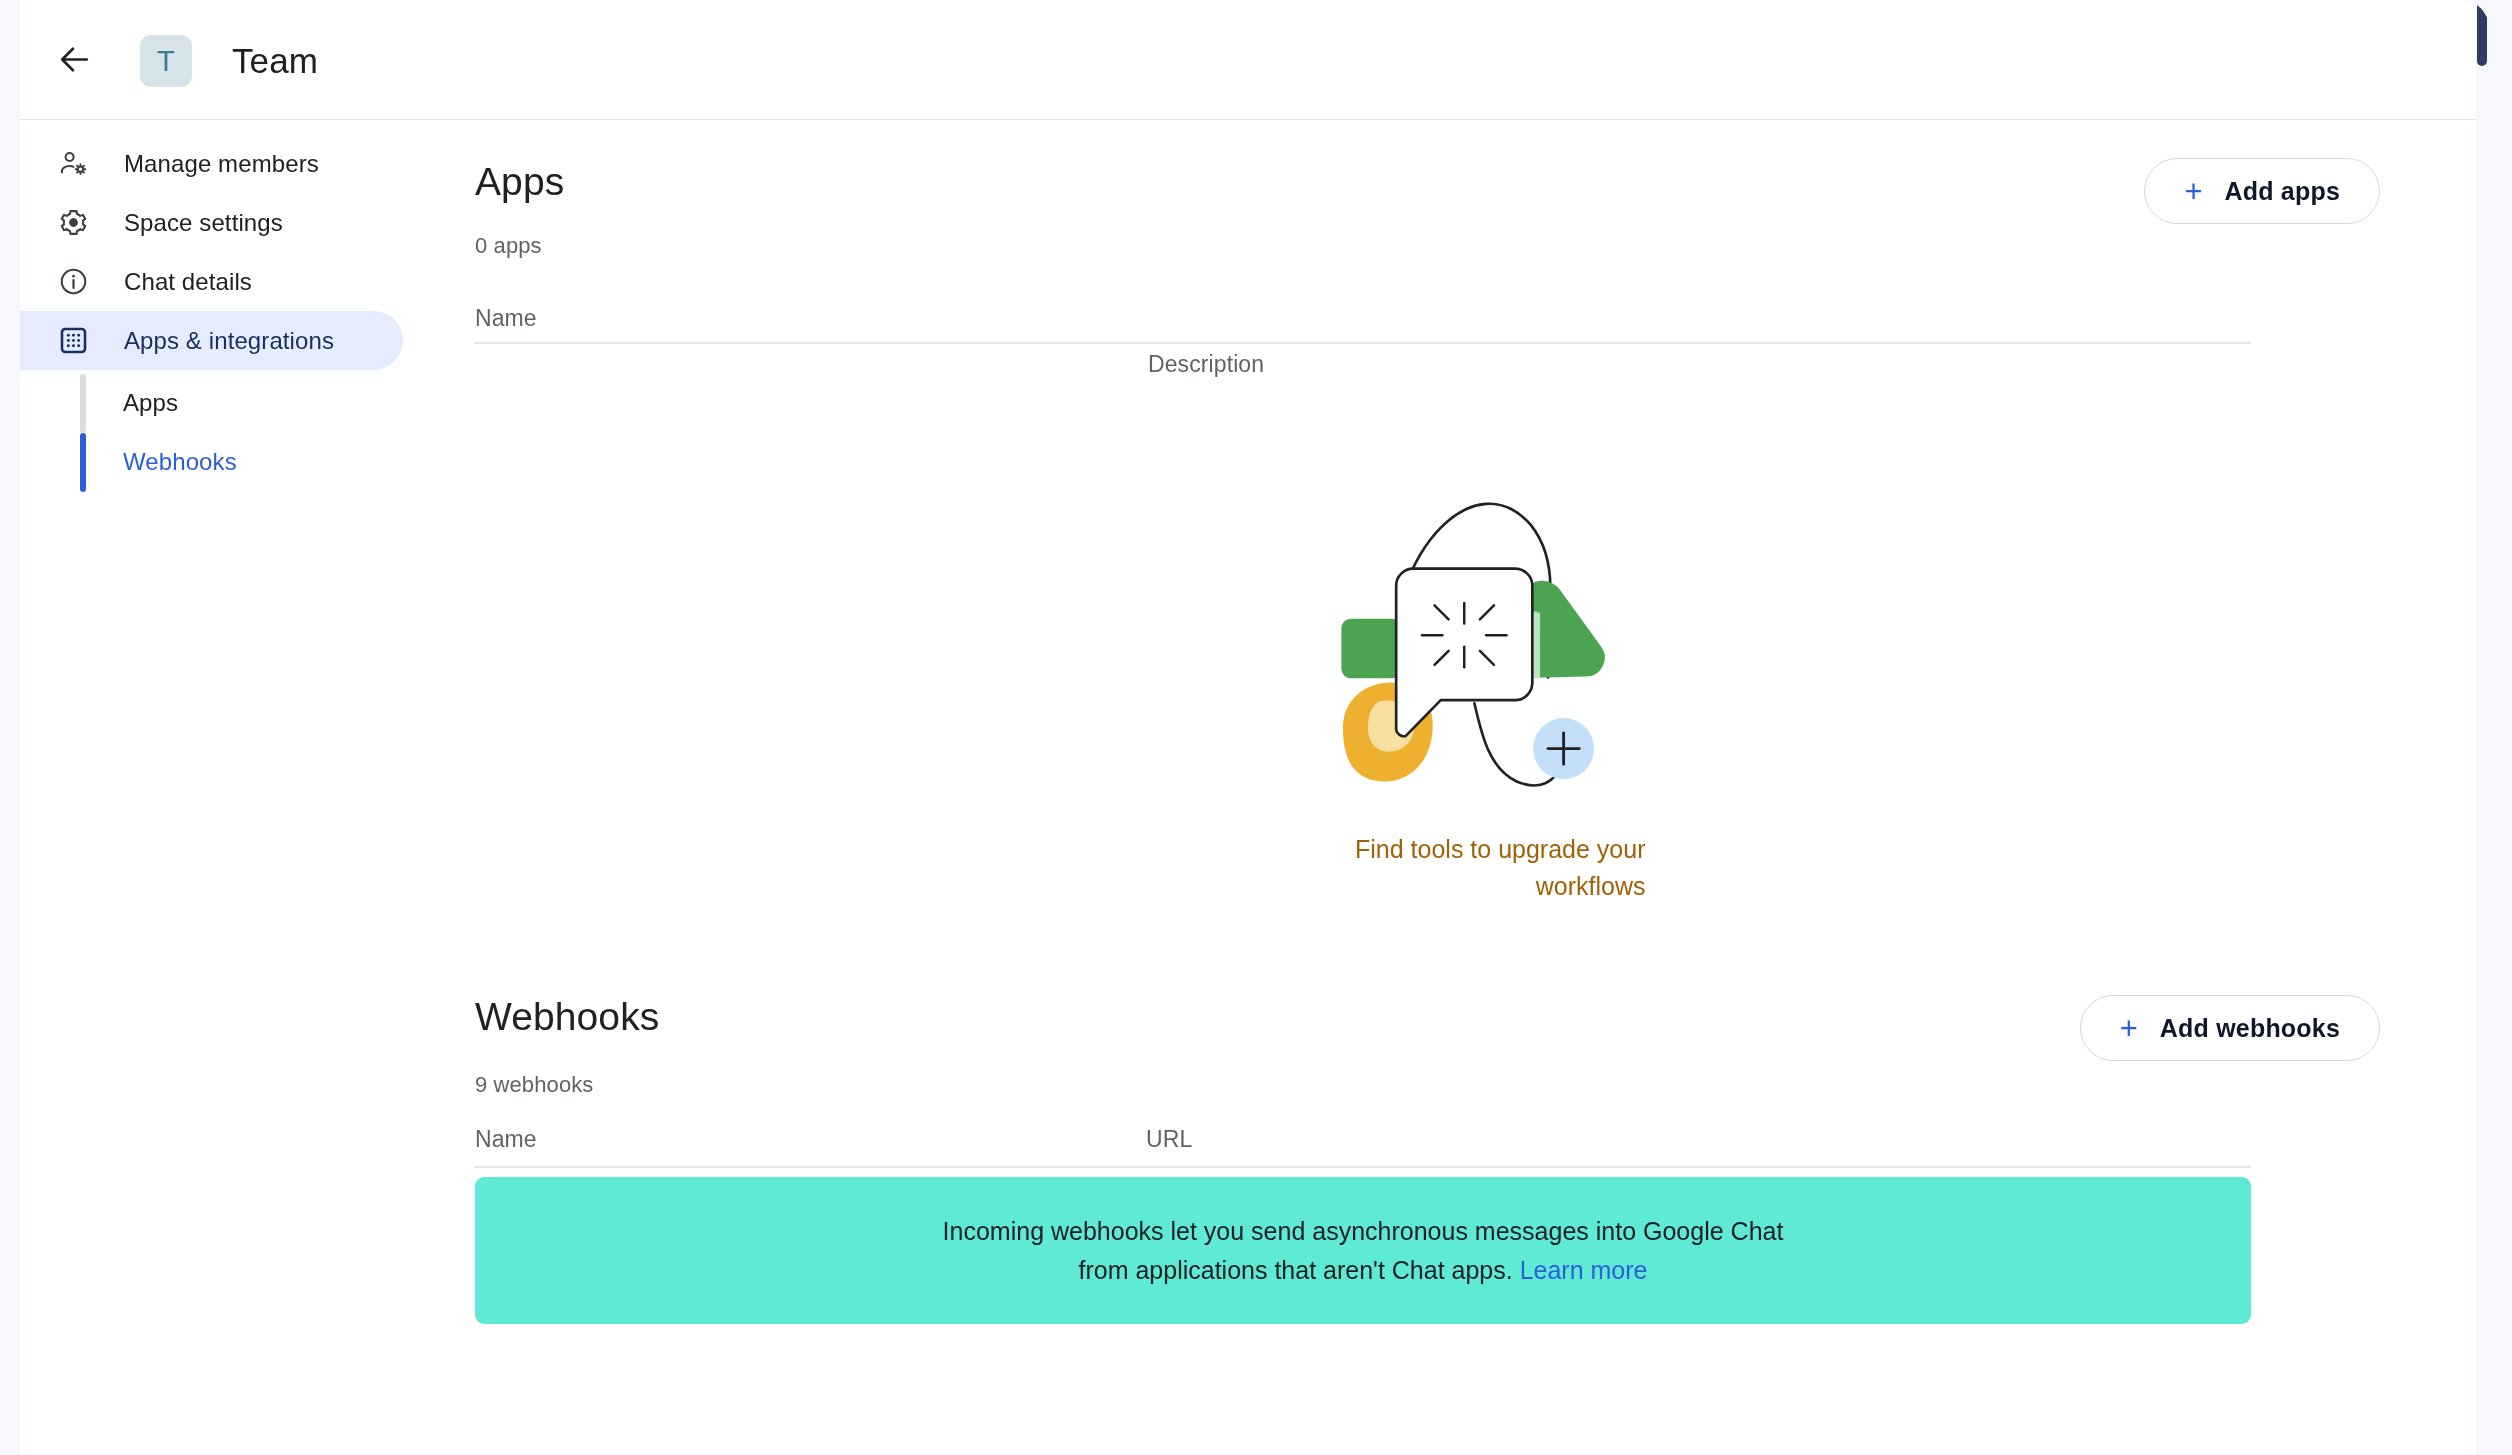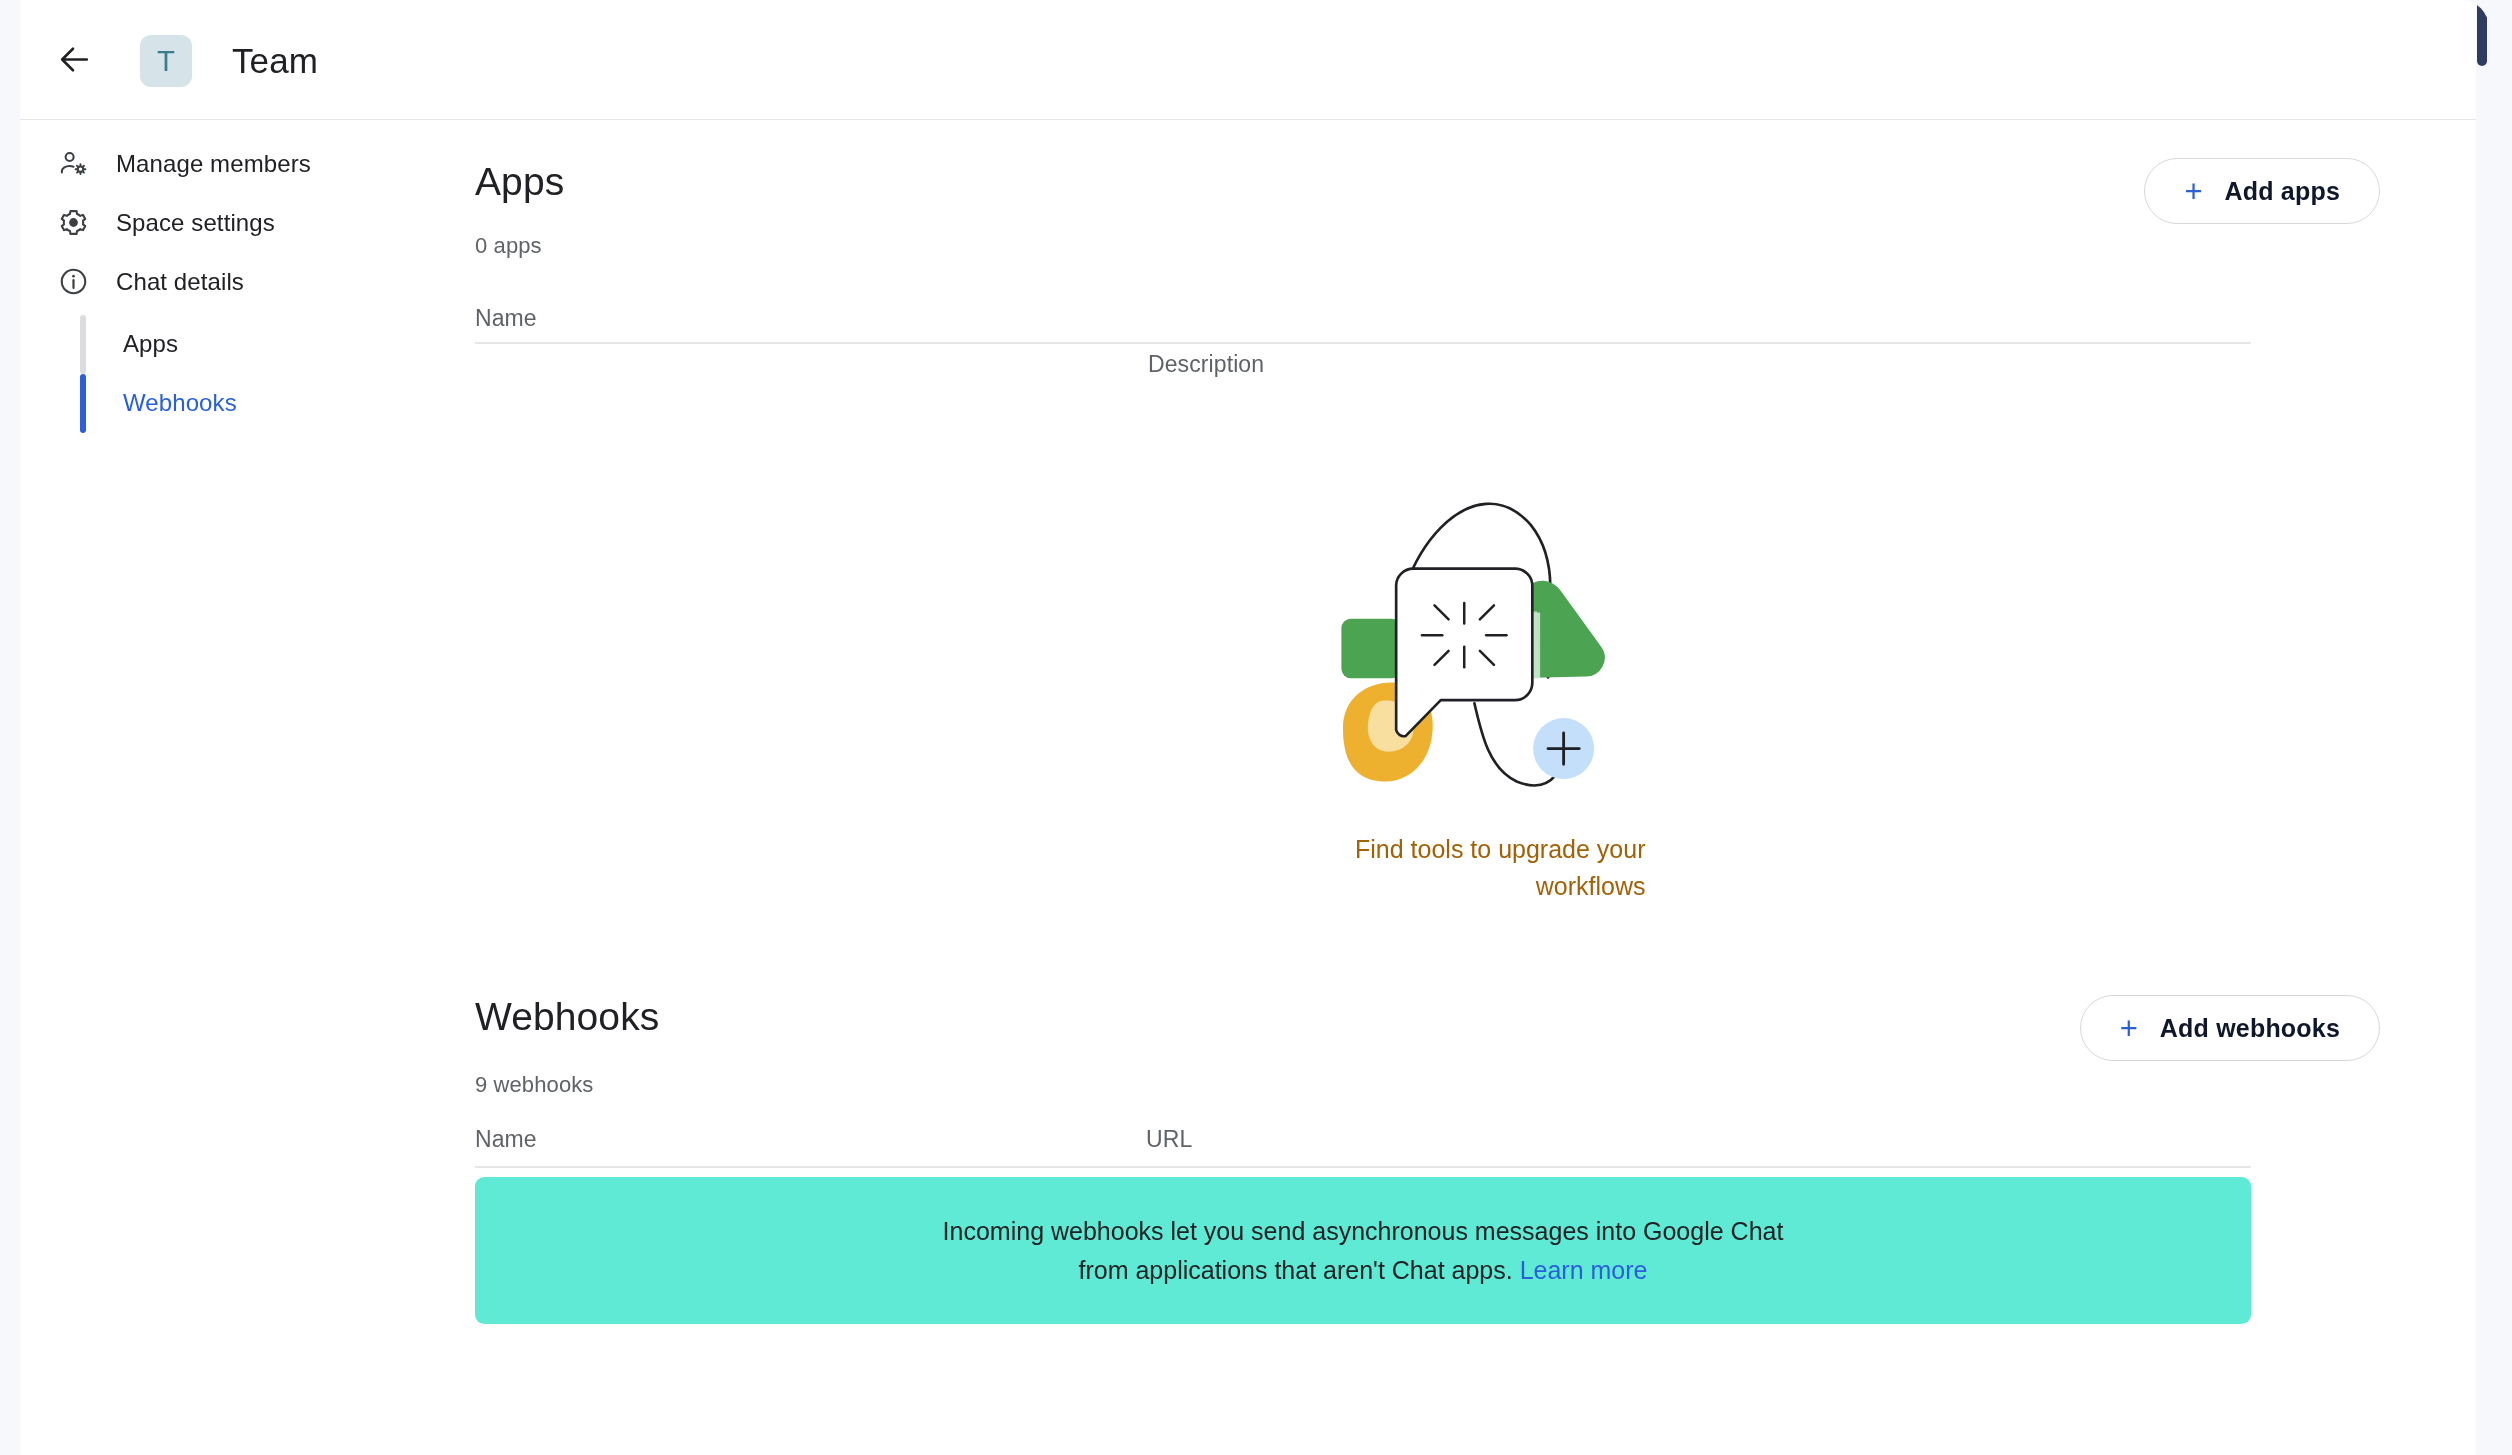--- a/index.html
+++ b/index.html
@@ -118,20 +118,21 @@
     position: relative;
     display: flex;
     align-items: center;
     height: 59px;
     margin: 0 13px 0 0;
     padding-left: 35px;
     border-top-right-radius: 29.4px;
     border-bottom-right-radius: 29.4px;
     cursor: pointer;
     box-sizing: border-box;
+    gap: 8px;
   }
   .nav-item .nav-icon {
     width: 37px;
     height: 37px;
     display: flex;
     align-items: center;
     justify-content: center;
     flex: none;
   }
   .nav-item .nav-label {
@@ -348,20 +349,37 @@
         <span class="nav-icon">
           <svg width="31" height="31" viewBox="0 0 24 24" fill="none">
             <circle cx="12" cy="12" r="9.1" stroke="#3c4043" stroke-width="1.6"></circle>
             <circle cx="12" cy="7.9" r="1.05" fill="#3c4043"></circle>
             <path d="M12 11v6" stroke="#3c4043" stroke-width="1.7" stroke-linecap="round"></path>
           </svg>
         </span>
         <span class="nav-label">Chat details</span>
       </div>
 
+      <div class="nav-item active">
+        <span class="nav-icon">
+          <svg width="31" height="31" viewBox="0 0 24 24" fill="none">
+            <rect x="3.1" y="3.1" width="17.8" height="17.8" rx="2.6" stroke="#1a2f63" stroke-width="2"></rect>
+            <circle cx="8" cy="8" r="1.15" fill="#1a2f63"></circle>
+            <circle cx="12" cy="8" r="1.15" fill="#1a2f63"></circle>
+            <circle cx="16" cy="8" r="1.15" fill="#1a2f63"></circle>
+            <circle cx="8" cy="12" r="1.15" fill="#1a2f63"></circle>
+            <circle cx="12" cy="12" r="1.15" fill="#1a2f63"></circle>
+            <circle cx="16" cy="12" r="1.15" fill="#1a2f63"></circle>
+            <circle cx="8" cy="16" r="1.15" fill="#1a2f63"></circle>
+            <circle cx="12" cy="16" r="1.15" fill="#1a2f63"></circle>
+            <circle cx="16" cy="16" r="1.15" fill="#1a2f63"></circle>
+          </svg>
+        </span>
+        <span class="nav-label">Apps &amp; integrations</span>
+      </div>
 
       <div class="sub-nav">
         <div class="sub-item">
           <span class="rail"></span>
           <span class="sub-label">Apps</span>
         </div>
         <div class="sub-item selected">
           <span class="rail"></span>
           <span class="sub-label">Webhooks</span>
         </div>

